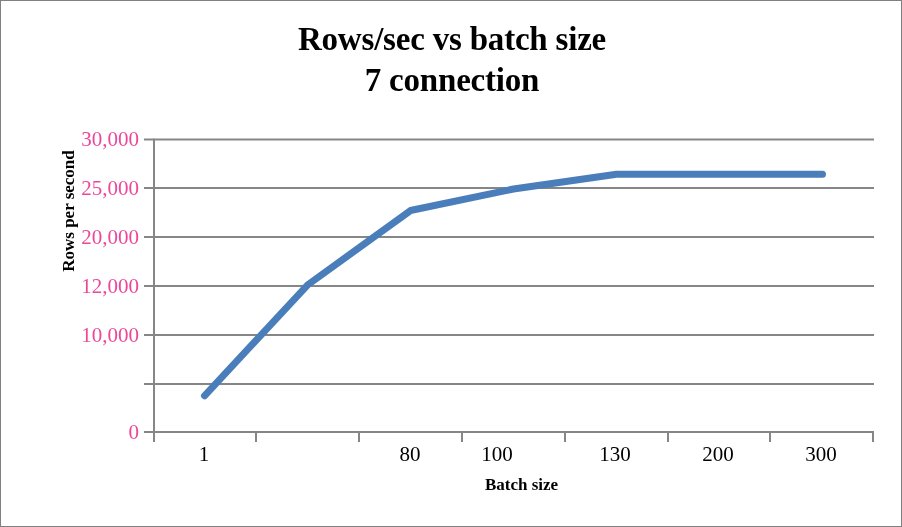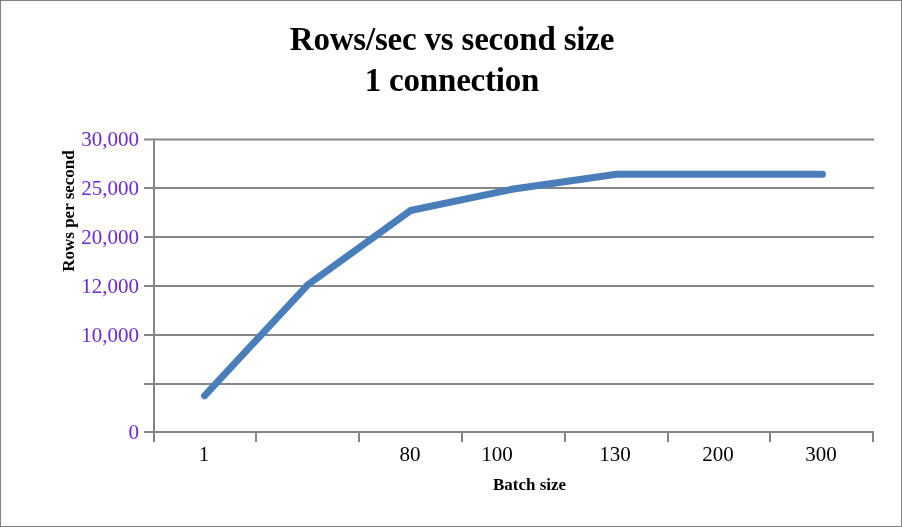--- a/index.html
+++ b/index.html
@@ -62,36 +62,36 @@
     text-align: center;
     font-weight: bold;
     font-size: 17px;
     color: #000000;
     transform: rotate(-90deg);
     transform-origin: 50% 50%;
     white-space: nowrap;
   }
   #x-axis-title {
     position: absolute;
-    left: 168px;
+    left: 160px;
     top: 474px;
     width: 721px;
     text-align: center;
     font-weight: bold;
     font-size: 17px;
     color: #000000;
   }
 
   .y-tick-label {
     position: absolute;
     right: 0;
     width: 110px;
     text-align: right;
     font-size: 21px;
-    color: #6d28d9;
+    color: #ec4899;
     transform: translateY(-50%);
     white-space: nowrap;
   }
   #y-tick-labels {
     position: absolute;
     left: 28px;
     top: 0;
     width: 110px;
     height: 527px;
   }
@@ -106,22 +106,22 @@
     transform: translateX(-50%);
     white-space: nowrap;
   }
 </style>
 </head>
 <body>
 
 <div id="chart-frame">
 
   <div id="chart-title">
-    <span>Rows/sec vs second size</span>
-    <span class="line2">1 connection</span>
+    <span>Rows/sec vs batch size</span>
+    <span class="line2">7 connection</span>
   </div>
 
   <div id="y-tick-labels">
     <div class="y-tick-label" style="top:138px">30,000</div>
     <div class="y-tick-label" style="top:187px">25,000</div>
     <div class="y-tick-label" style="top:236px">20,000</div>
     <div class="y-tick-label" style="top:285px">12,000</div>
     <div class="y-tick-label" style="top:334px">10,000</div>
     <div class="y-tick-label" style="top:431px">0</div>
   </div>

